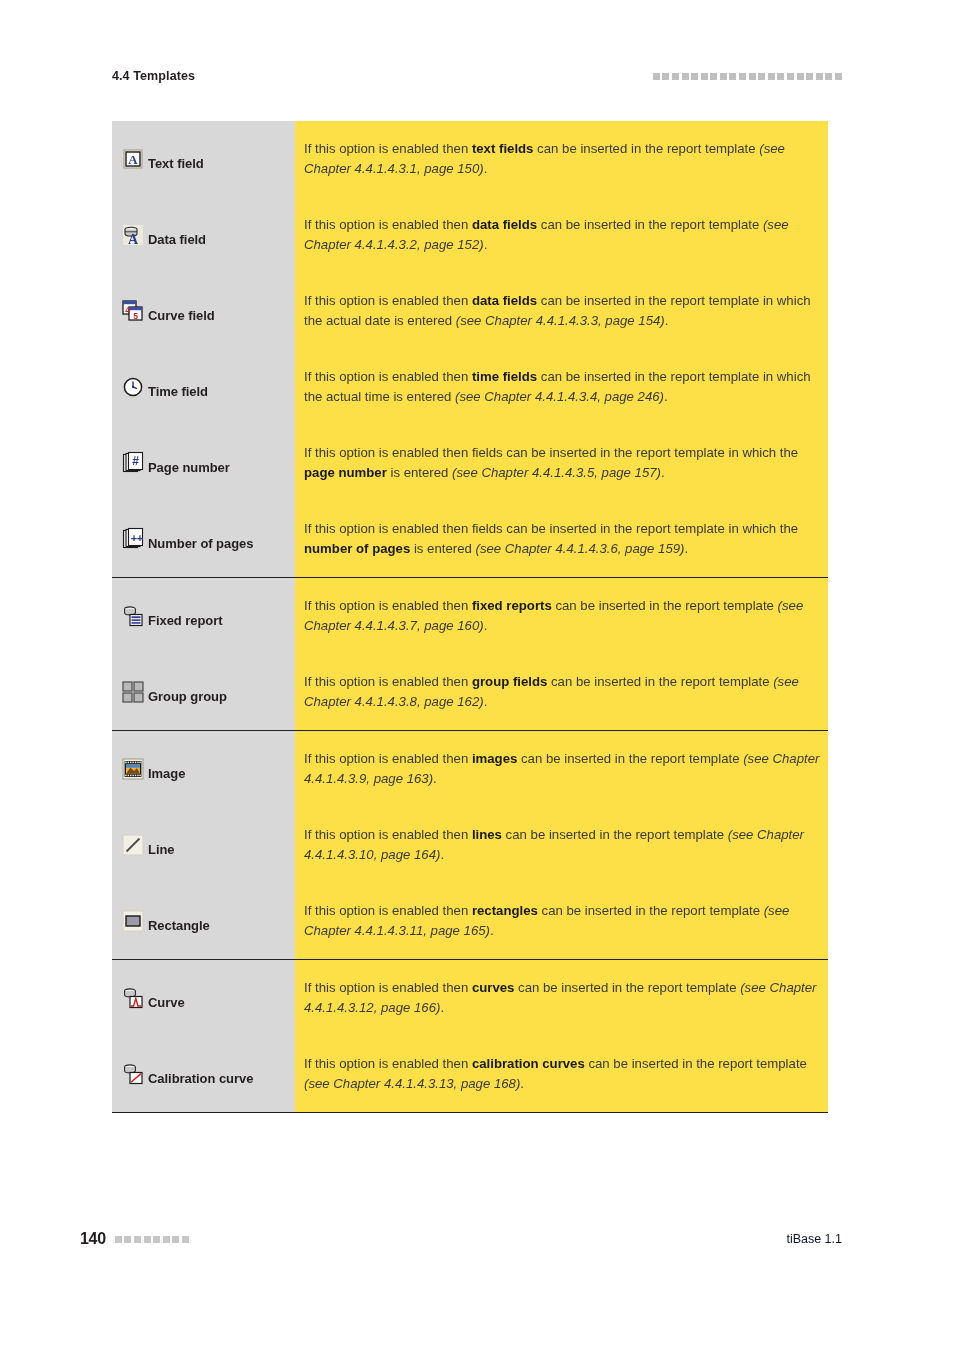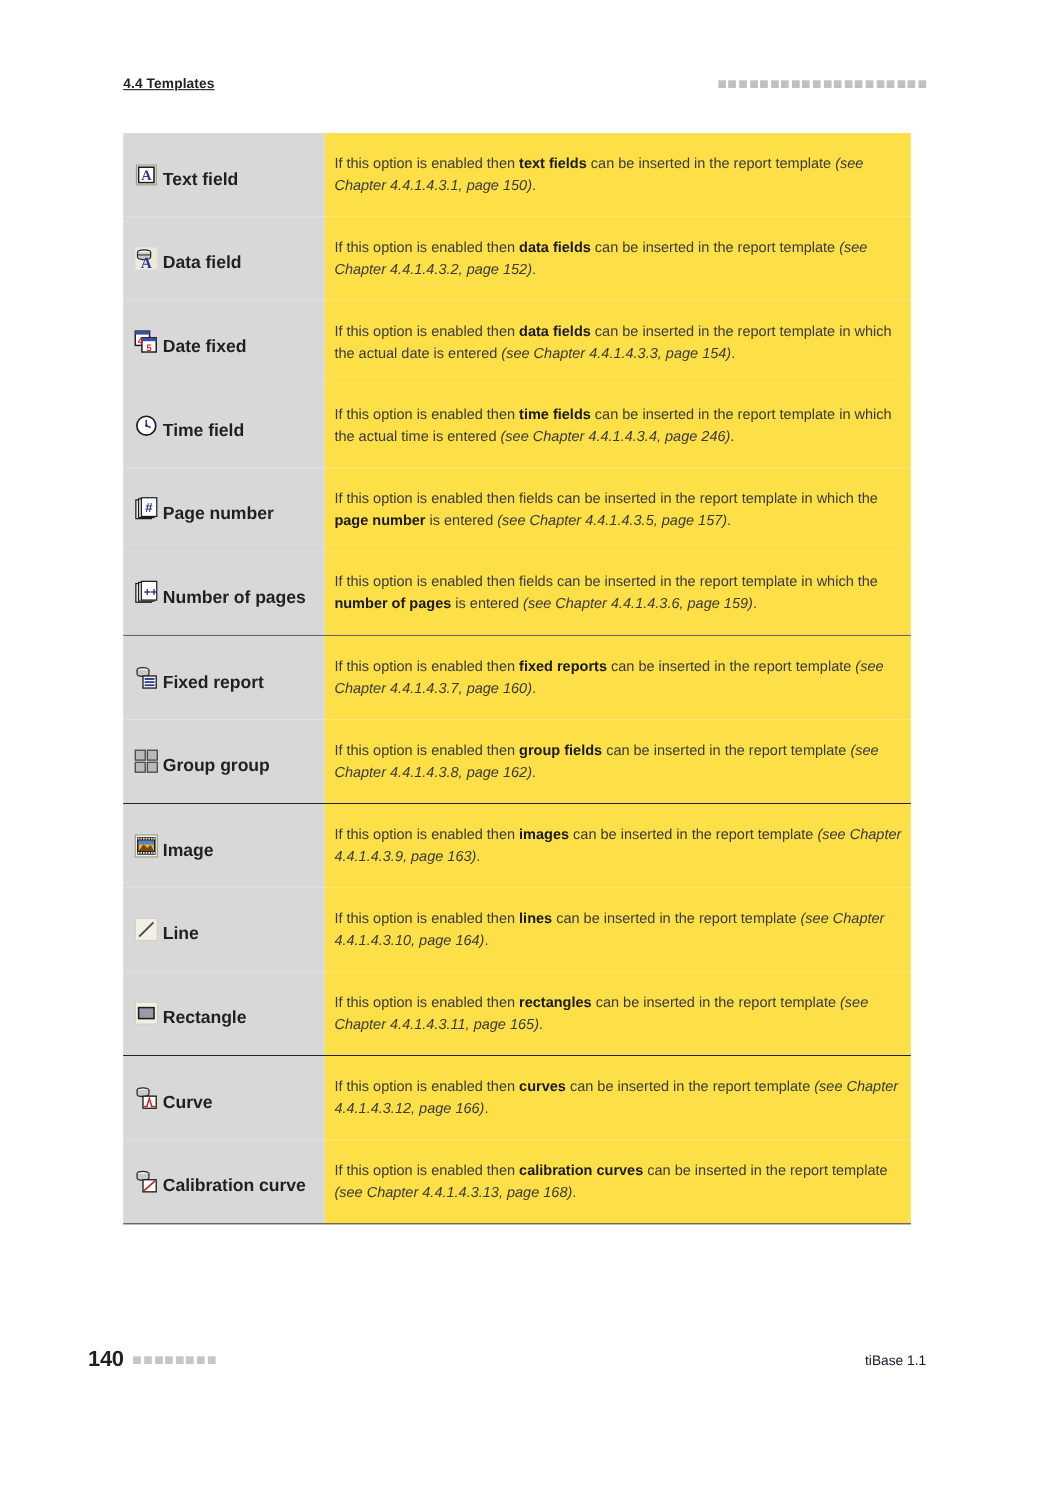--- a/index.html
+++ b/index.html
@@ -26,21 +26,20 @@
     display: flex;
     align-items: center;
     justify-content: space-between;
   }
   .header-title {
     font-size: 12.5px;
     font-weight: bold;
     color: #231f20;
     letter-spacing: 0.1px;
     white-space: nowrap;
-    text-decoration: underline;
   }
   .sq-strip {
     display: flex;
     gap: 2.6px;
     align-items: center;
   }
   .sq-strip i {
     display: block;
     width: 7px;
     height: 7px;
@@ -74,21 +73,21 @@
     align-items: center;
     padding-left: 9px;
     box-sizing: border-box;
   }
   .icon-label-wrap {
     display: flex;
     align-items: flex-end;
     gap: 3px;
   }
   .label-txt {
-    font-size: 16px;
+    font-size: 13px;
     font-weight: bold;
     color: #231f20;
     line-height: 13px;
     white-space: nowrap;
     padding-bottom: 1px;
     letter-spacing: -0.05px;
   }
   .cell-desc {
     flex: 1 1 auto;
     padding: 0 0 0 9px;
@@ -123,21 +122,21 @@
     display: flex;
     align-items: center;
     justify-content: space-between;
   }
   .footer-left {
     display: flex;
     align-items: center;
     gap: 9px;
   }
   .page-num {
-    font-size: 20px;
+    font-size: 16px;
     font-weight: bold;
     color: #231f20;
     letter-spacing: -0.3px;
   }
   .footer-right {
     font-size: 12.5px;
     color: #0f172a;
   }
   .sq-strip.small i {
     width: 7px;
@@ -218,21 +217,21 @@
             <span class="ico">
               <svg width="24" height="24" viewBox="0 0 24 24">
       <rect x="2" y="2" width="13" height="13" fill="#ffffff" stroke="#1b1b1b" stroke-width="1.3"></rect>
       <rect x="2" y="2" width="13" height="3.2" fill="#3c4fa0"></rect>
       <rect x="8" y="8" width="13" height="13" fill="#ffffff" stroke="#1b1b1b" stroke-width="1.3"></rect>
       <rect x="8" y="8" width="13" height="3.2" fill="#3c4fa0"></rect>
       <text x="6.5" y="14" font-family="'Liberation Sans',sans-serif" font-size="8.5" font-weight="bold" fill="#cc2222" text-anchor="middle">4</text>
       <text x="14.5" y="20" font-family="'Liberation Sans',sans-serif" font-size="8.5" font-weight="bold" fill="#cc2222" text-anchor="middle">5</text>
     </svg>
             </span>
-            <span class="label-txt">Date fixed</span>
+            <span class="label-txt">Curve field</span>
           </div>
         </div>
         <div class="cell-desc">
           <div class="desc-txt"><span>If this option is enabled then </span><b>data fields</b><span> can be inserted in the report template in which the actual date is entered </span><i>(see Chapter 4.4.1.4.3.3, page 154)</i><span>.</span></div>
         </div>
       </div>
       <div class="row">
         <div class="cell-icon">
           <div class="icon-label-wrap">
             <span class="ico">

